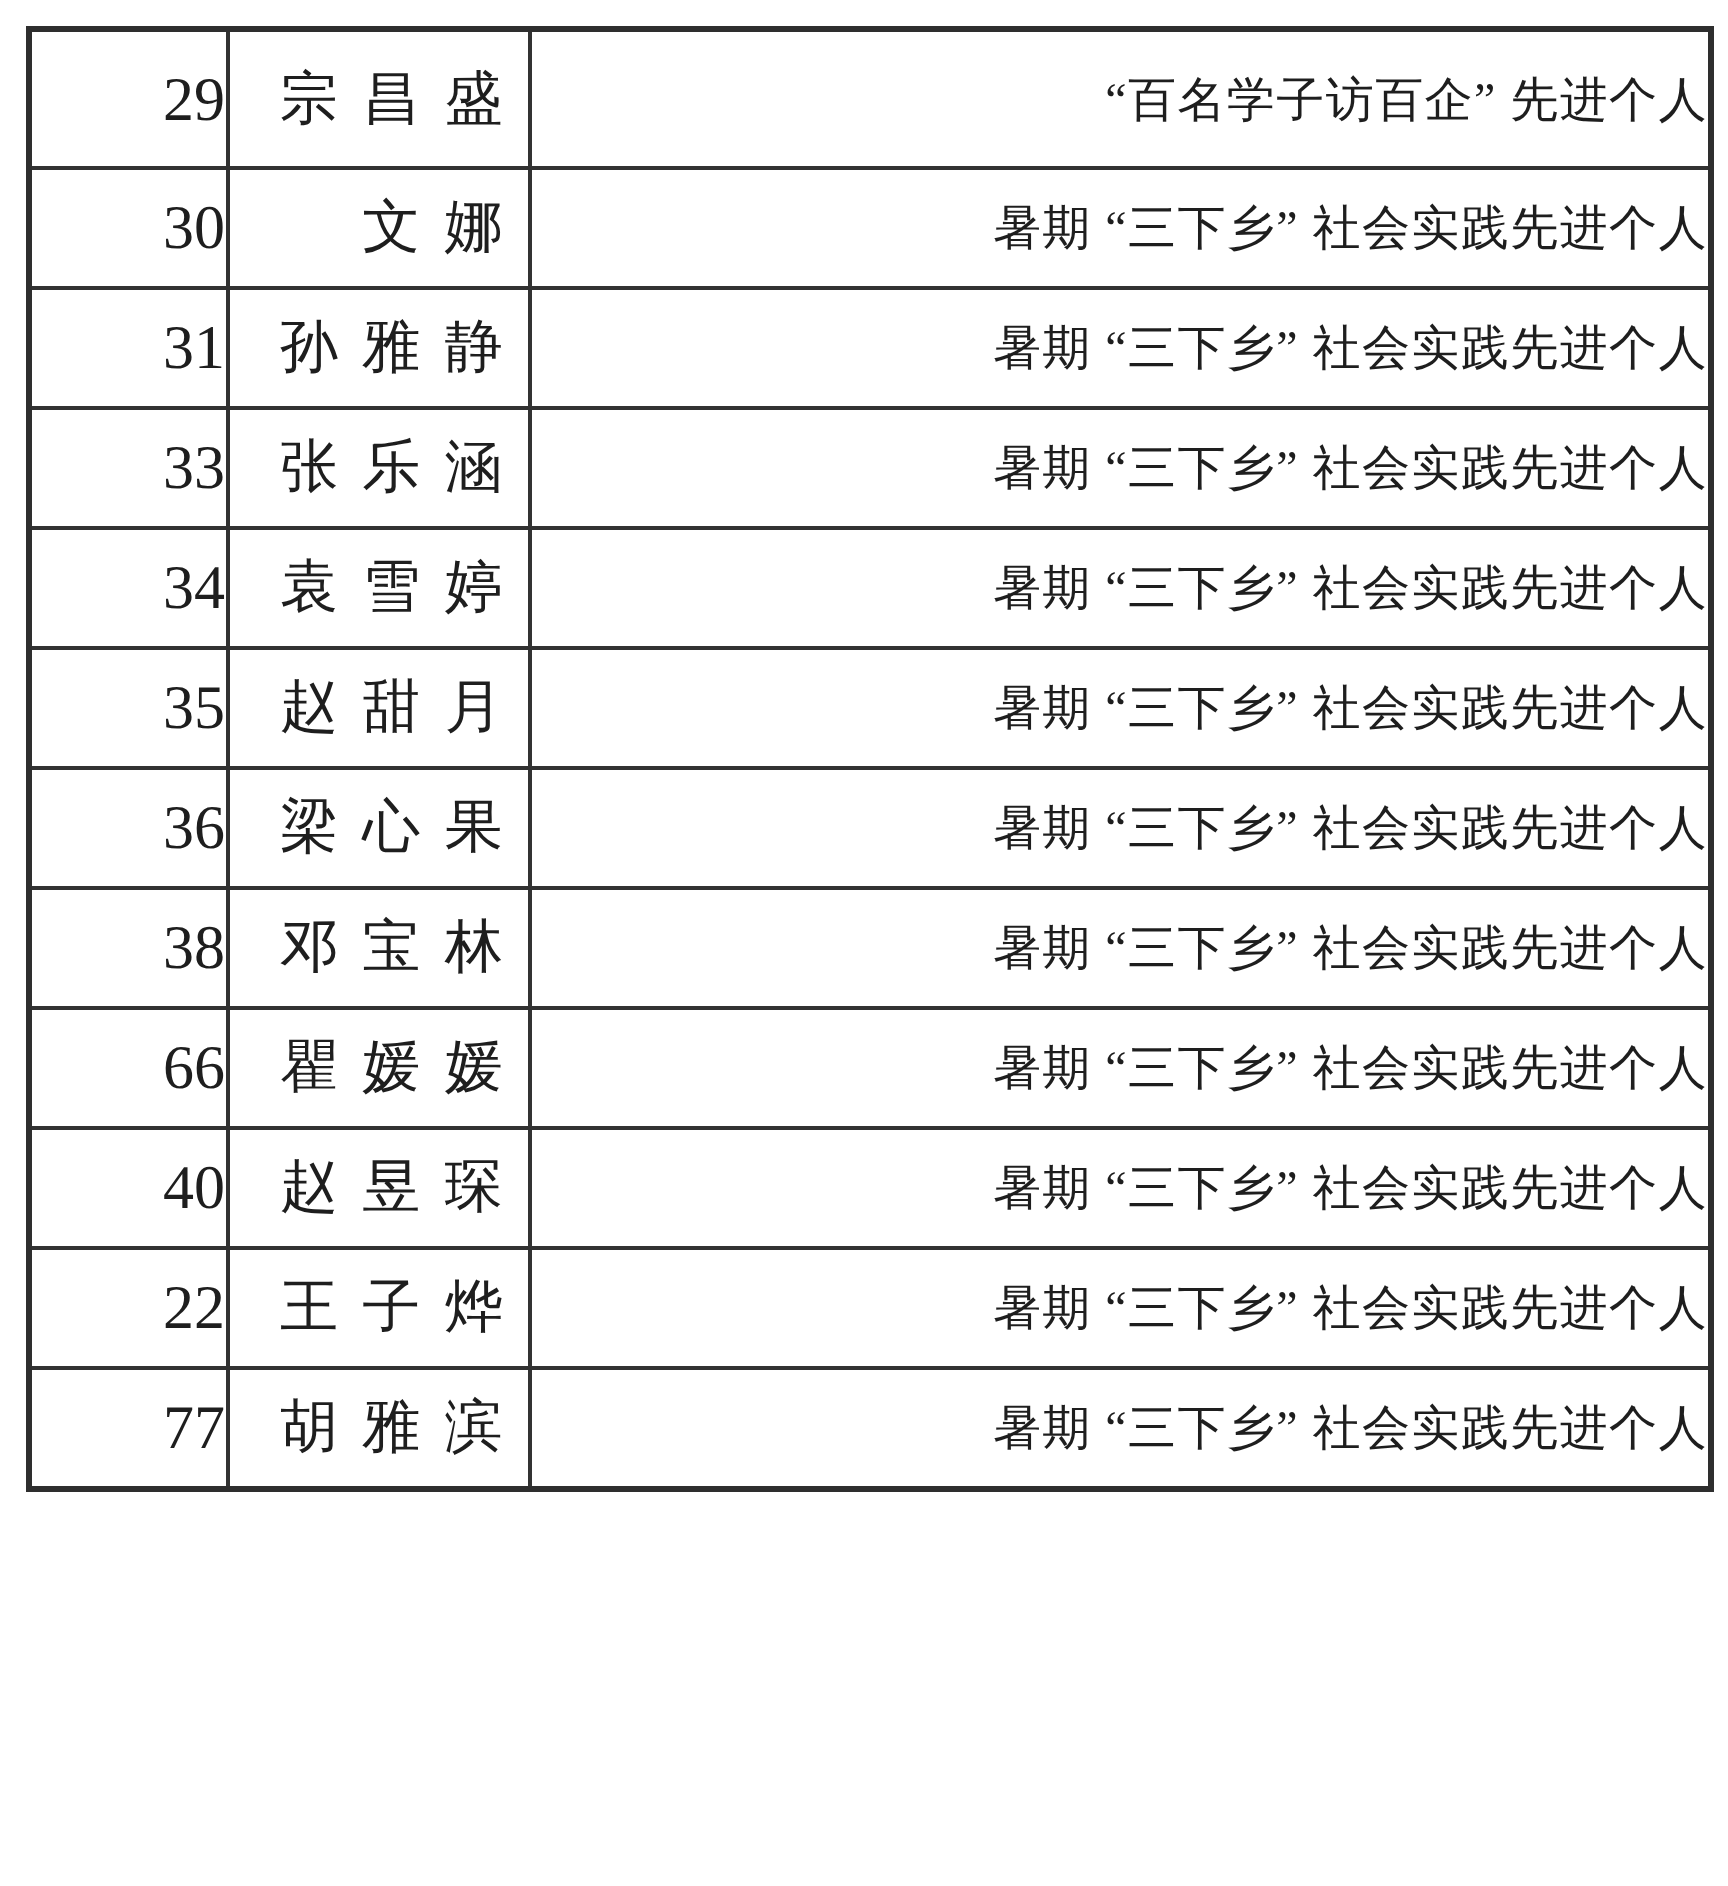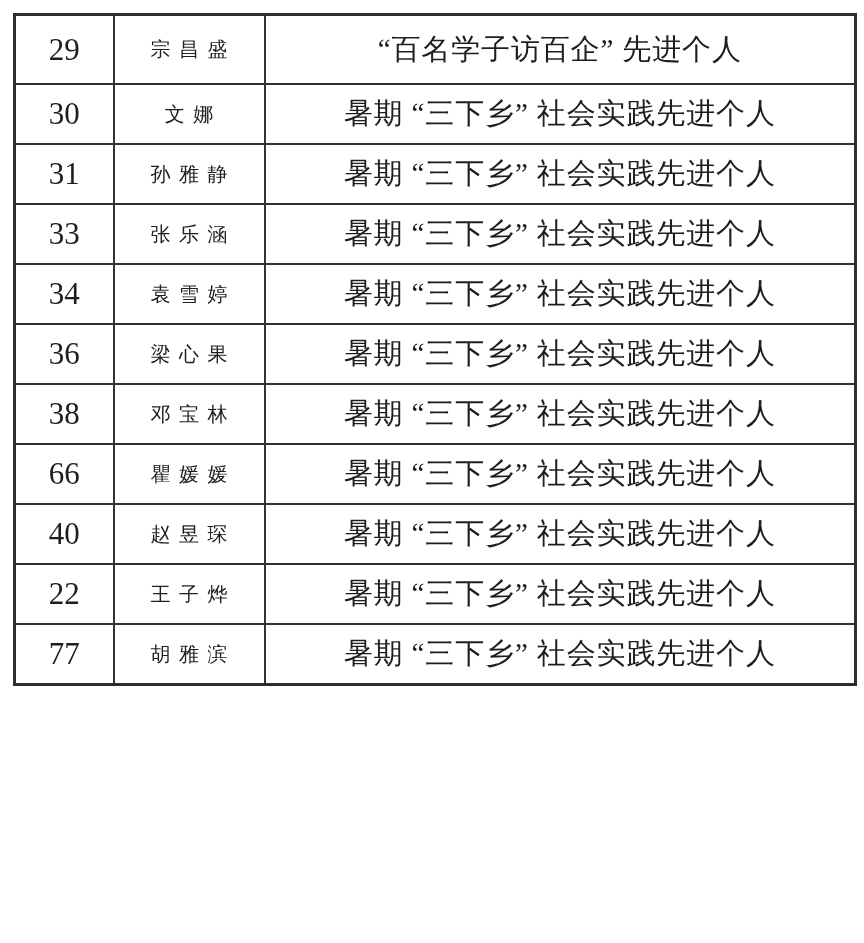--- a/index.html
+++ b/index.html
@@ -20,43 +20,43 @@
     left: 13px;
     top: 13px;
     width: 844px;
     border-collapse: collapse;
     table-layout: fixed;
     border: 3px solid #2e2e2e;
     color: #1e1e1e;
   }
   .award-table td {
     border: 2px solid #323232;
-    text-align: center;
+    text-align: right;
     vertical-align: middle;
     height: 58px;
     padding: 0;
     overflow: hidden;
     white-space: nowrap;
   }
   .award-table tr.first-row td {
     height: 67px;
   }
   .c-no   { width: 99px; }
   .c-name { width: 151px; }
   .c-award{ width: auto; }
   td.cell-no {
     font-size: 31px;
   }
   td.cell-name {
-    font-size: 20px;
+    font-size: 29px;
     letter-spacing: 0.42em;
     text-indent: 0.42em;
   }
   td.cell-award {
-    font-size: 29px;
+    font-size: 24px;
     letter-spacing: 0.03em;
   }
 </style>
 </head>
 <body>
 
 <div class="sheet">
   <table class="award-table">
     <colgroup>
       <col class="c-no">
@@ -83,20 +83,25 @@
         <td class="cell-no">33</td>
         <td class="cell-name">张乐涵</td>
         <td class="cell-award">暑期 “三下乡” 社会实践先进个人</td>
       </tr>
       <tr>
         <td class="cell-no">34</td>
         <td class="cell-name">袁雪婷</td>
         <td class="cell-award">暑期 “三下乡” 社会实践先进个人</td>
       </tr>
       <tr>
+        <td class="cell-no">35</td>
+        <td class="cell-name">赵甜月</td>
+        <td class="cell-award">暑期 “三下乡” 社会实践先进个人</td>
+      </tr>
+      <tr>
         <td class="cell-no">36</td>
         <td class="cell-name">梁心果</td>
         <td class="cell-award">暑期 “三下乡” 社会实践先进个人</td>
       </tr>
       <tr>
         <td class="cell-no">38</td>
         <td class="cell-name">邓宝林</td>
         <td class="cell-award">暑期 “三下乡” 社会实践先进个人</td>
       </tr>
       <tr>

